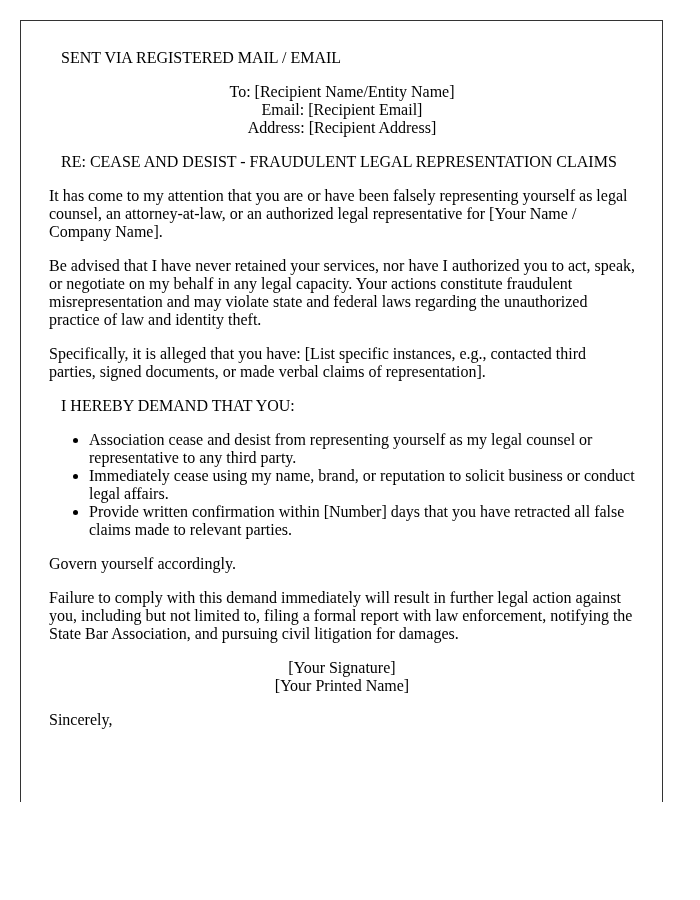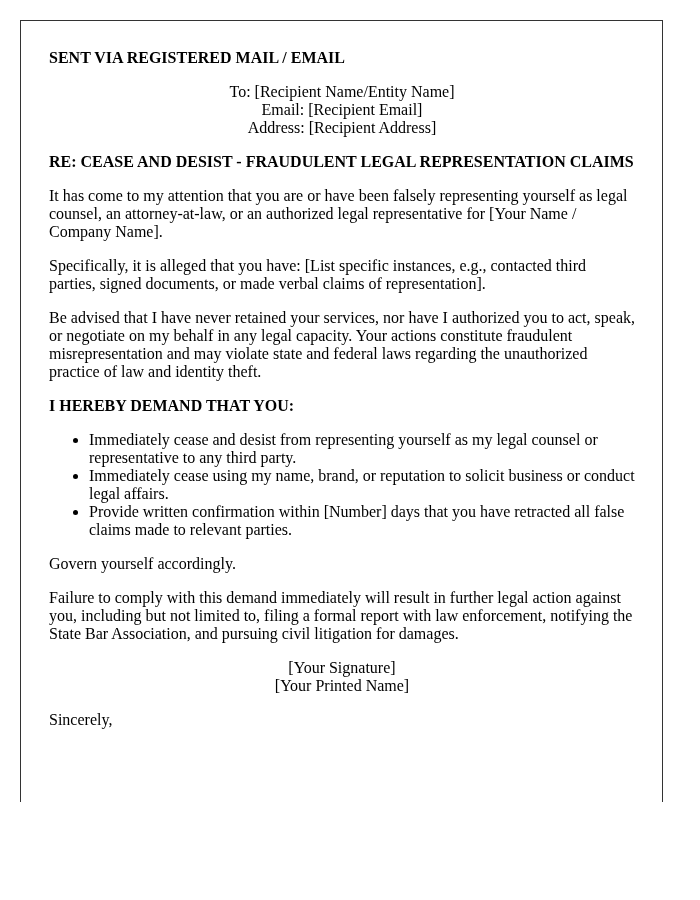--- a/index.html
+++ b/index.html
@@ -29,21 +29,22 @@
     border-right: 1px solid #333333;
     border-bottom: none;
     padding: 12px 27px 0 28px;
     overflow: hidden;
     background: #ffffff;
   }
   .letter p {
     margin: 16px 0;
   }
   .letter .bold {
-    font-weight: bold;
+    font-weight: normal;
+    margin-left: 12px;
   }
   .letter ul {
     margin: 16px 0;
     padding-left: 40px;
     list-style-type: disc;
   }
   .letter li {
     margin: 0;
     padding: 0;
   }
@@ -64,28 +65,28 @@
     <span class="line">To: [Recipient Name/Entity Name]</span>
     <span class="line">Email: [Recipient Email]</span>
     <span class="line">Address: [Recipient Address]</span>
   </p>
 
   <p class="bold">RE: CEASE AND DESIST - FRAUDULENT LEGAL REPRESENTATION CLAIMS</p>
 
 
   <p>It has come to my attention that you are or have been falsely representing yourself as legal counsel, an attorney-at-law, or an authorized legal representative for [Your Name / Company Name].</p>
 
+  <p>Be advised that I have never retained your services, nor have I authorized you to act, speak, or negotiate on my behalf in any legal capacity. Your actions constitute fraudulent misrepresentation and may violate state and federal laws regarding the unauthorized practice of law and identity theft.</p>
+
   <p>Specifically, it is alleged that you have: [List specific instances, e.g., contacted third parties, signed documents, or made verbal claims of representation].</p>
-
-  <p>Be advised that I have never retained your services, nor have I authorized you to act, speak, or negotiate on my behalf in any legal capacity. Your actions constitute fraudulent misrepresentation and may violate state and federal laws regarding the unauthorized practice of law and identity theft.</p>
 
   <p class="bold">I HEREBY DEMAND THAT YOU:</p>
 
   <ul>
-    <li>Immediately cease and desist from representing yourself as my legal counsel or representative to any third party.</li>
+    <li>Association cease and desist from representing yourself as my legal counsel or representative to any third party.</li>
     <li>Immediately cease using my name, brand, or reputation to solicit business or conduct legal affairs.</li>
     <li>Provide written confirmation within [Number] days that you have retracted all false claims made to relevant parties.</li>
   </ul>
 
   <p>Govern yourself accordingly.</p>
 
   <p>Failure to comply with this demand immediately will result in further legal action against you, including but not limited to, filing a formal report with law enforcement, notifying the State Bar Association, and pursuing civil litigation for damages.</p>
 
   <p>
     <span class="line">[Your Signature]</span>

